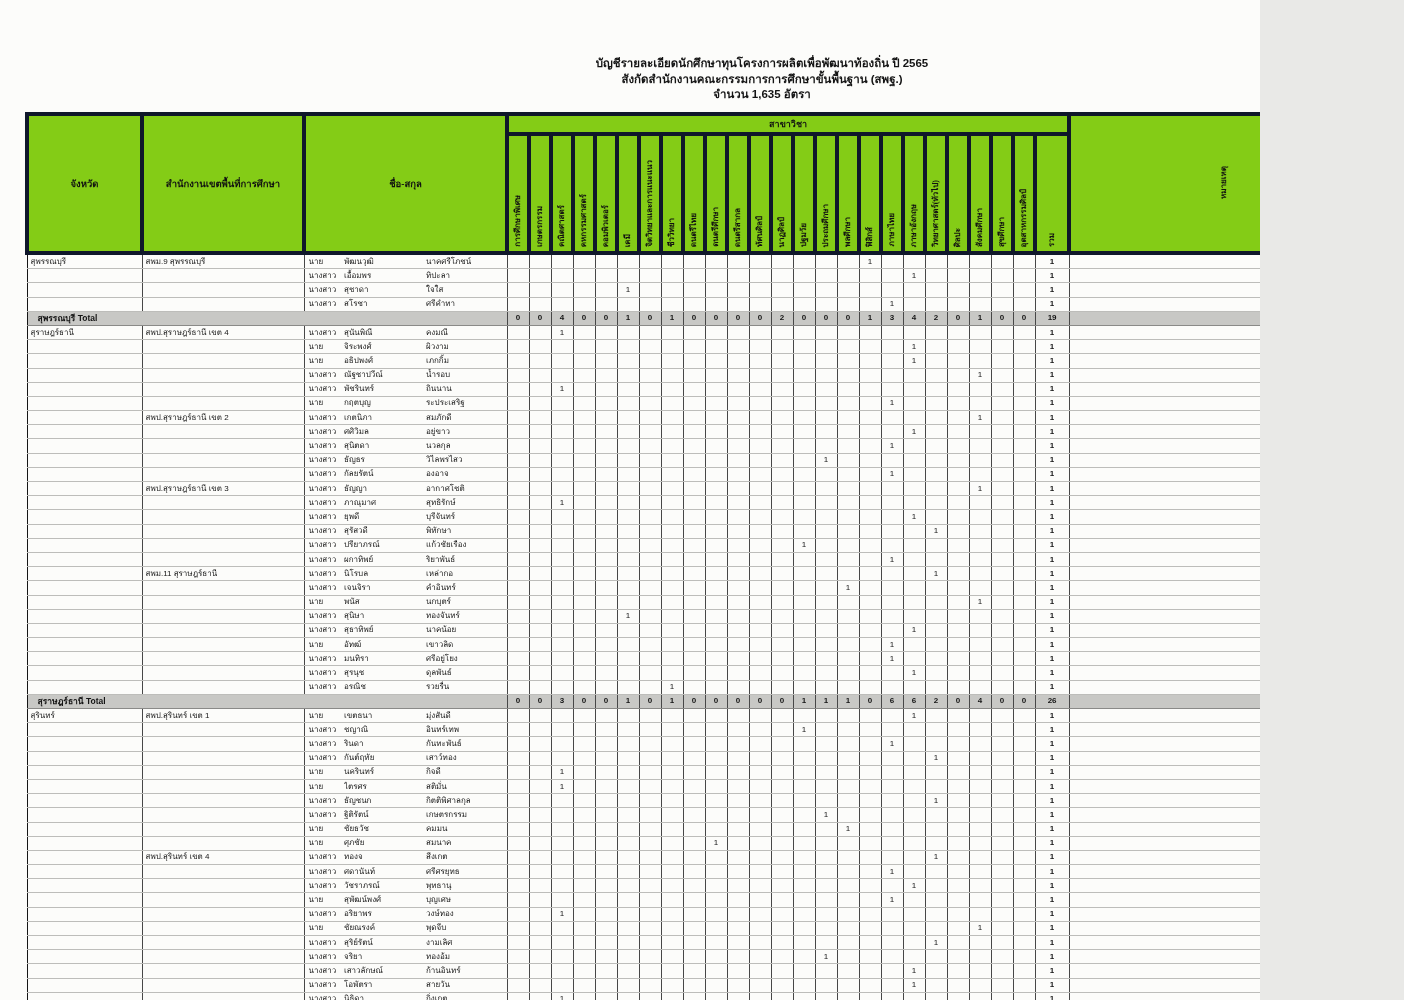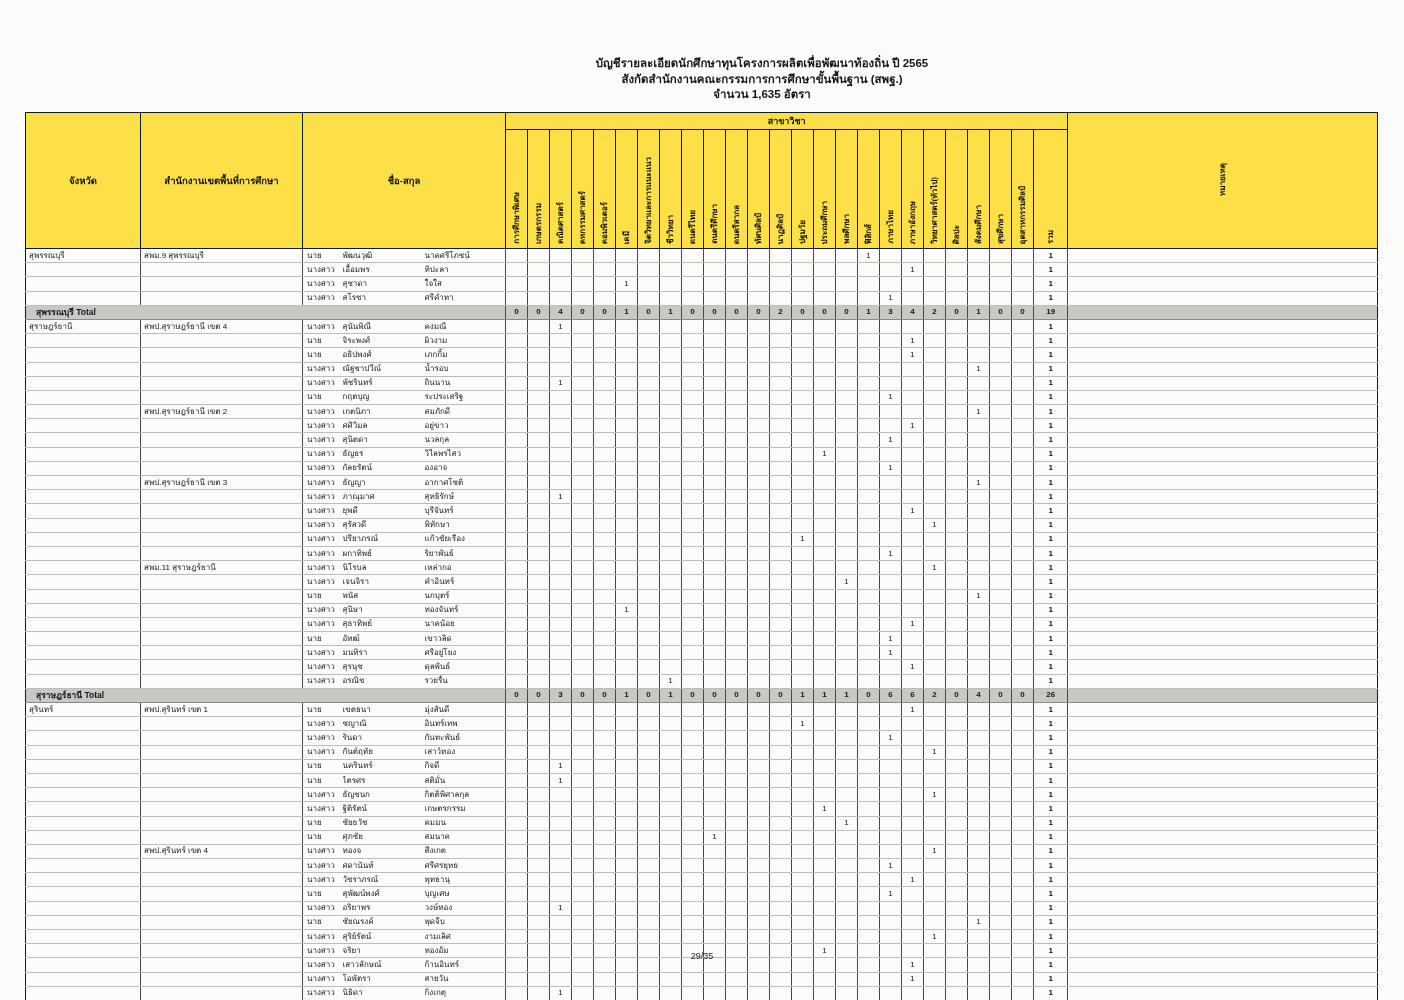--- a/index.html
+++ b/index.html
@@ -1,30 +1,30 @@
 <!DOCTYPE html>
 <html><head>
 <meta charset="utf-8">
 <style>
   html,body { margin:0; padding:0; background:#e9e9e7; }
   .page {
-    position:relative; width:1404px; height:1000px; background:#fcfcfa;
+    position:relative; width:1260px; height:1000px; background:#fcfcfa;
     font-family:"Liberation Sans", sans-serif; color:#141414; overflow:hidden;
   }
   .title-block {
     position:absolute; top:56px; left:0; width:1404px; text-align:center;
     transform:translateX(60px); font-weight:bold; font-size:11.5px; line-height:15.5px;
   }
   table.doc {
     position:absolute; left:25px; top:112px; width:1352px;
     border-collapse:collapse; table-layout:fixed; border:1.5px solid #161616;
   }
   th, td { padding:0; margin:0; }
   thead th {
-    background:#fde047; border:1px solid #0f172a;
+    background:#84cc16; border:4px solid #0f172a;
     font-size:9.5px; font-weight:bold; color:#111;font-family:Liberation Serif, serif;
   }
   th.band { height:16px; font-size:9px; }
   tr.subj-row { height:119px; }
   th.subj { vertical-align:bottom; overflow:hidden; }
   .vert {
     writing-mode:vertical-rl; transform:rotate(180deg); display:inline-block;
     font-size:8px; font-weight:bold; white-space:nowrap; line-height:10px;
     padding:2px 0 2px 0; max-height:113px; overflow:hidden;
   }
@@ -1867,14 +1867,13 @@
           <td class="num"></td>
           <td class="num"></td>
           <td class="num"></td>
           <td class="num"></td>
           <td class="num sum">1</td>
           <td class="remark"></td>
         </tr>
       </tbody>
   </table>
 
-  <div class="footer">29/35</div>
 </div>
 
 </body></html>

